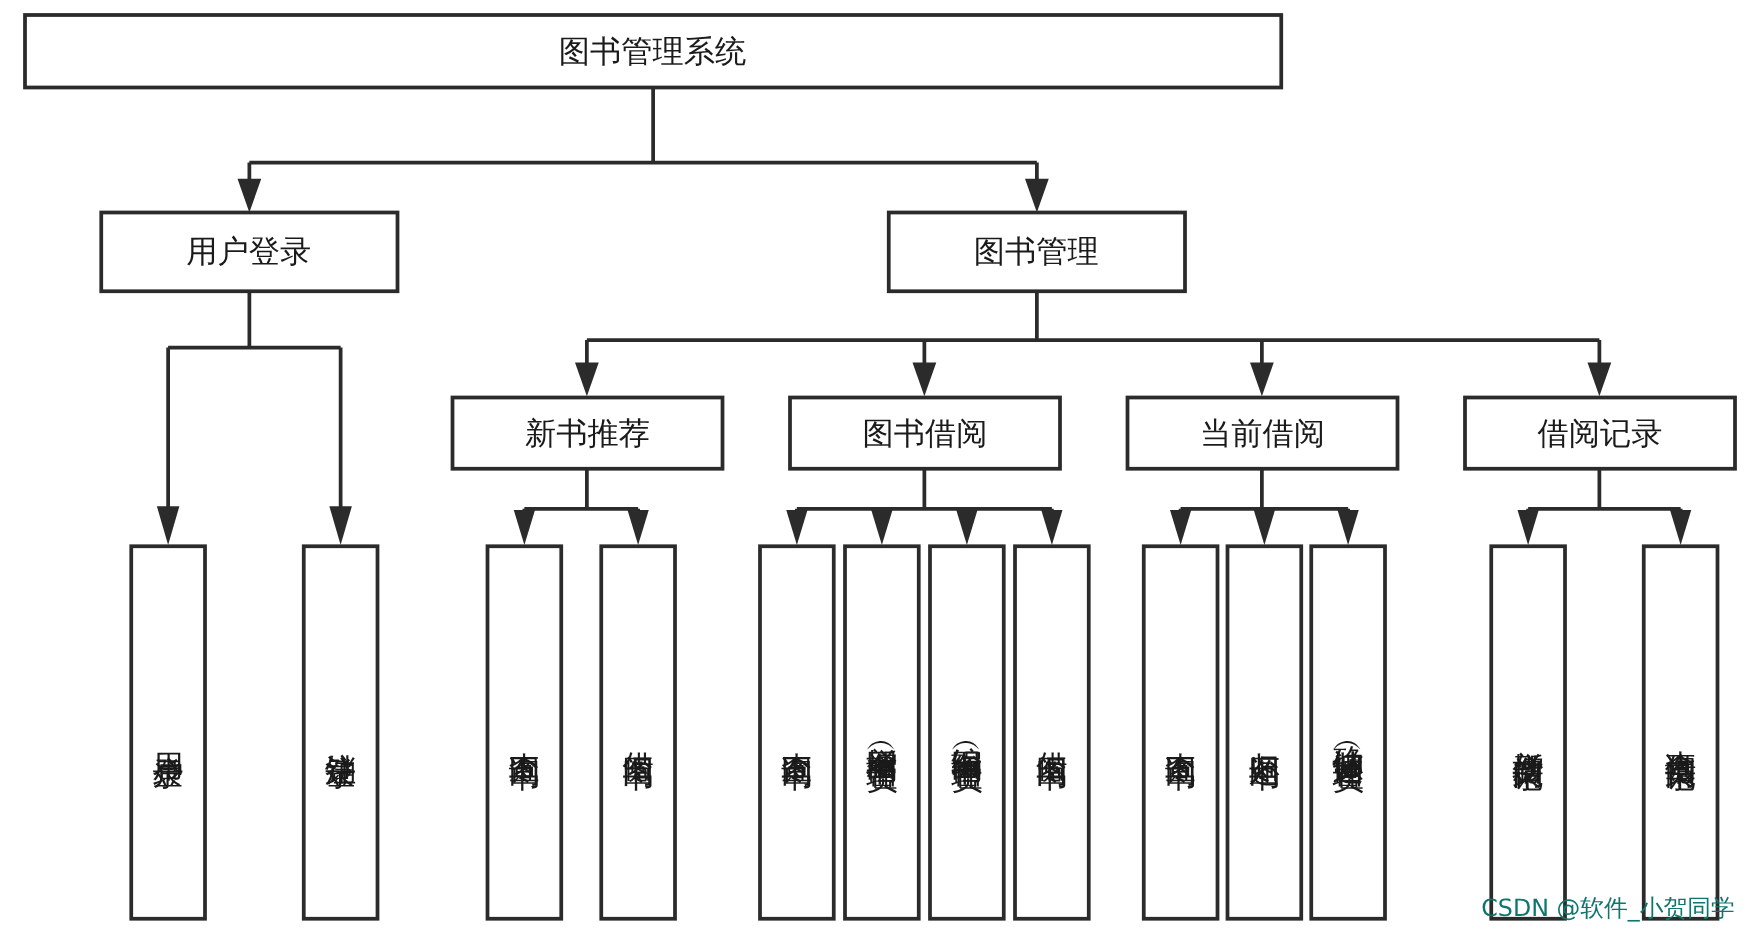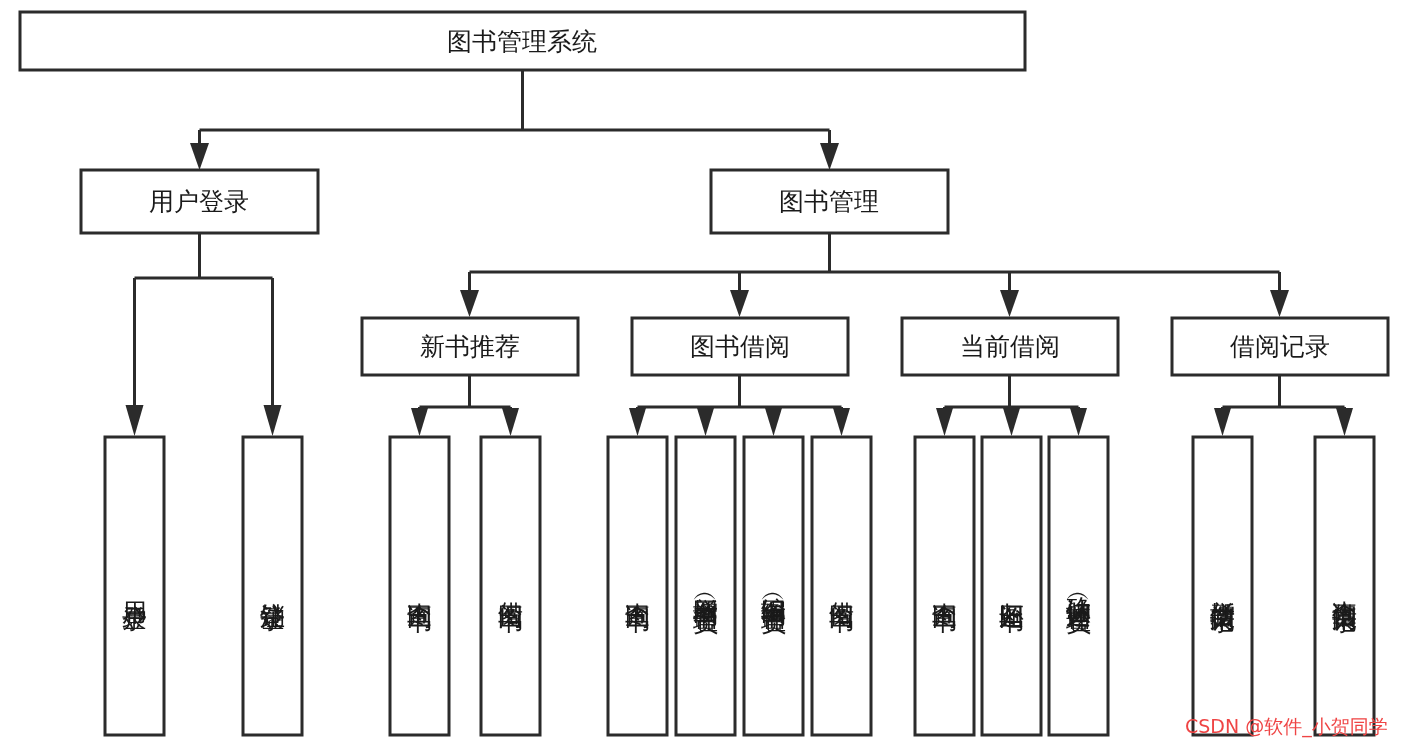--- a/index.html
+++ b/index.html
@@ -63,21 +63,21 @@
     justify-content: center;
     text-align: center;
     pointer-events: none;
   }
   .watermark {
     position: absolute;
     left: 1185px;
     top: 714px;
     font-family: "DejaVu Sans", "Liberation Sans", sans-serif;
     font-size: 19px;
-    color: #ef4444;
+    color: #0f766e;
     white-space: nowrap;
   }
 </style>
 </head>
 <body>
 
 <div id="diagram-root">
 
   <svg class="diagram-canvas" viewBox="0 0 1405 747">
 

